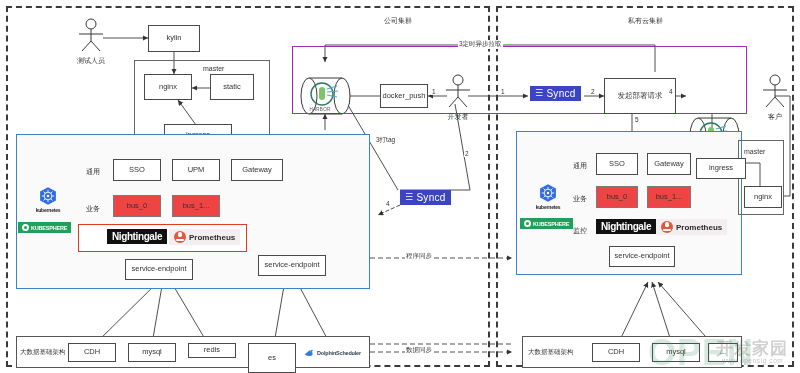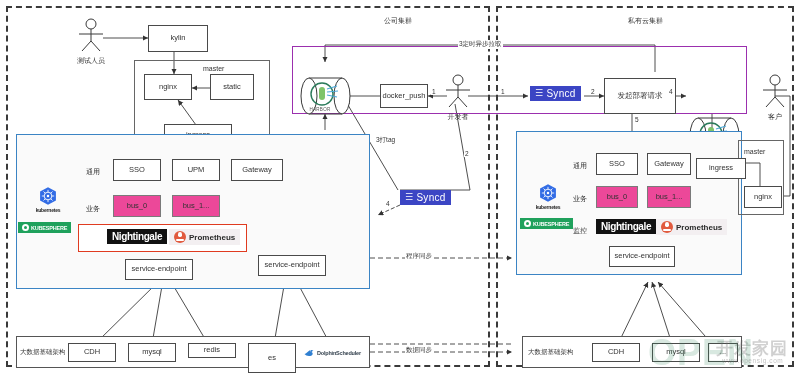--- a/index.html
+++ b/index.html
@@ -3,21 +3,21 @@
 <meta charset="utf-8">
 <style>
   html,body{margin:0;padding:0;background:#ffffff;}
   body{font-family:"Liberation Sans","DejaVu Sans",sans-serif;}
   #canvas{position:relative;width:800px;height:373px;background:#fff;overflow:hidden;}
   .abs{position:absolute;box-sizing:border-box;}
 
   
   .box{border:1px solid #4a4a4a;background:#fff;display:flex;align-items:center;
        justify-content:center;text-align:center;font-size:7.5px;color:#333;line-height:1.15;}
-  .box.blue{background:#ec4899;border-color:#7a7a7a;}
+  .box.blue{background:#ef4444;border-color:#7a7a7a;}
   .groupbox{border:1px solid #666;background:transparent;}
   .dashedregion{border:2px dashed #3a3a3a;background:transparent;}
   .purplebox{border:1.6px solid #9b2fae;background:transparent;}
   .k8sbox{border:1.6px solid #3b84c4;background:#fafafa;}
   .redbox{border:1.6px solid #e03b20;background:#fff;}
   .plainbox{border:1px solid #555;background:#fff;}
 
   .lbl{font-size:7px;color:#333;white-space:nowrap;}
   .lbl-cn{font-size:7px;color:#333;white-space:nowrap;}
   .tinylbl{font-size:6.5px;color:#333;white-space:nowrap;background:#fff;padding:0 1px;}
@@ -154,21 +154,21 @@
     <svg width="46" height="34">
       <circle cx="23" cy="6" r="5" fill="none" stroke="#3a3a3a" stroke-width="1"></circle>
       <line x1="23" y1="11" x2="23" y2="23" stroke="#3a3a3a" stroke-width="1"></line>
       <line x1="11" y1="16" x2="35" y2="16" stroke="#3a3a3a" stroke-width="1"></line>
       <line x1="23" y1="23" x2="14" y2="33" stroke="#3a3a3a" stroke-width="1"></line>
       <line x1="23" y1="23" x2="32" y2="33" stroke="#3a3a3a" stroke-width="1"></line>
     </svg>
     <div class="actor-cap">测试人员</div>
   </div>
 
-  <div class="abs box" style="left:148px;top:25px;width:60px;height:27px;">kylin</div>
+  <div class="abs box" style="left:148px;top:25px;width:52px;height:27px;">kylin</div>
 
   <div class="abs groupbox" style="left:134px;top:60px;width:136px;height:75px;"></div>
   <div class="abs lbl" style="left:203px;top:65px;">master</div>
   <div class="abs box" style="left:144px;top:74px;width:48px;height:26px;">nginx</div>
   <div class="abs box" style="left:210px;top:74px;width:44px;height:26px;">static</div>
   <div class="abs box" style="left:164px;top:124px;width:68px;height:22px;">ingress</div>
 
   <div class="abs k8sbox" style="left:16px;top:134px;width:354px;height:155px;"></div>
 
   <div class="abs logo-wrap" style="left:20px;top:186px;width:56px;">

